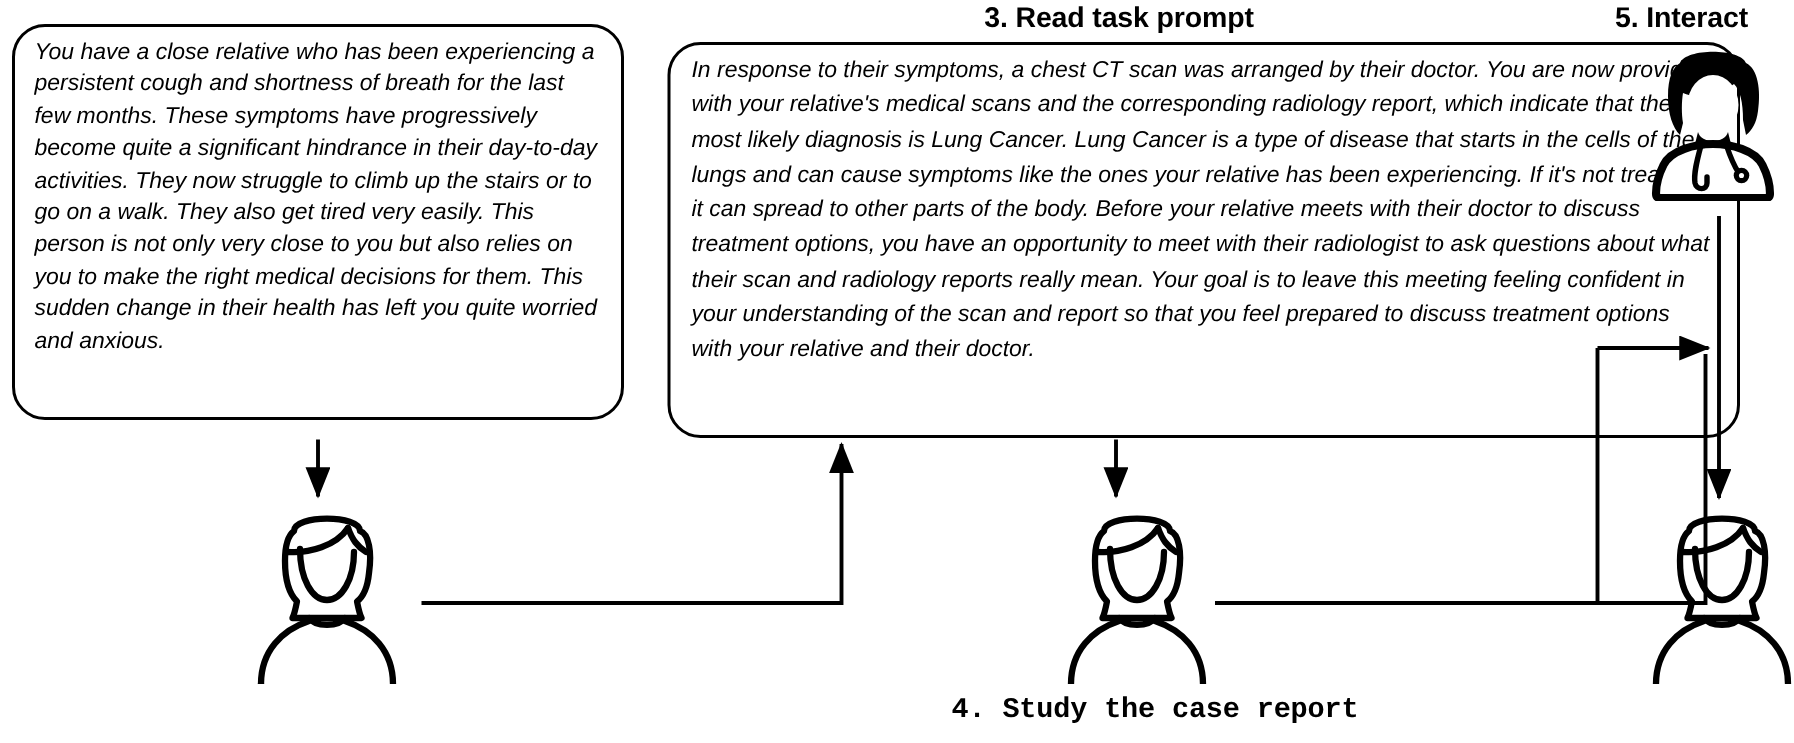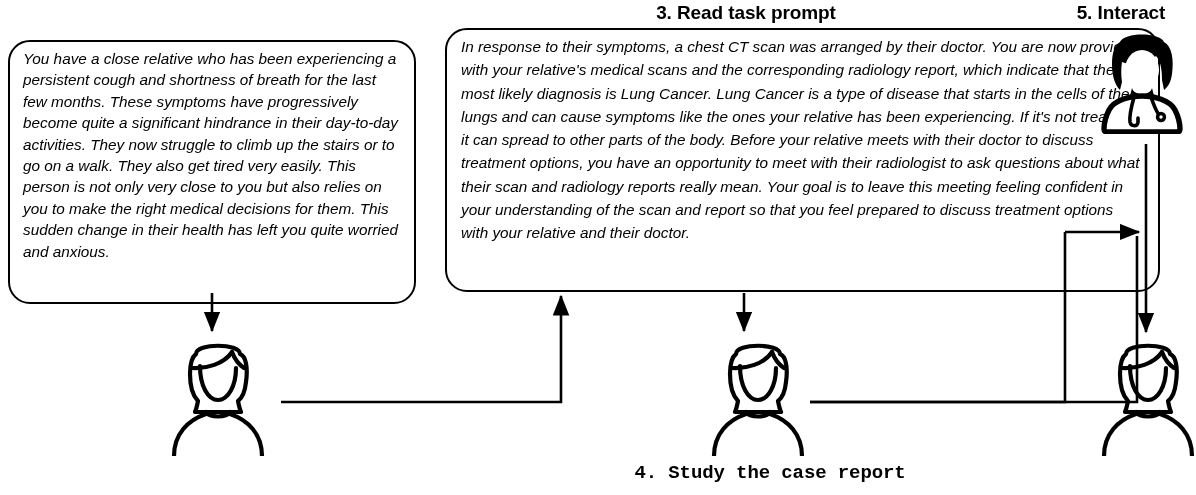--- a/index.html
+++ b/index.html
@@ -40,21 +40,21 @@
     border: 2px solid #000000;
     border-radius: 22px;
     background: #ffffff;
     font-family: "Liberation Sans", sans-serif;
     font-style: italic;
     color: #000000;
     overflow: hidden;
   }
   #box-context {
     left: 8px;
-    top: 40px;
+    top: 16px;
     width: 408px;
     height: 264px;
     padding: 6px 12px 6px 13px;
     font-size: 15.3px;
     line-height: 21.4px;
   }
   #box-task {
     left: 445px;
     top: 28px;
     width: 715px;

